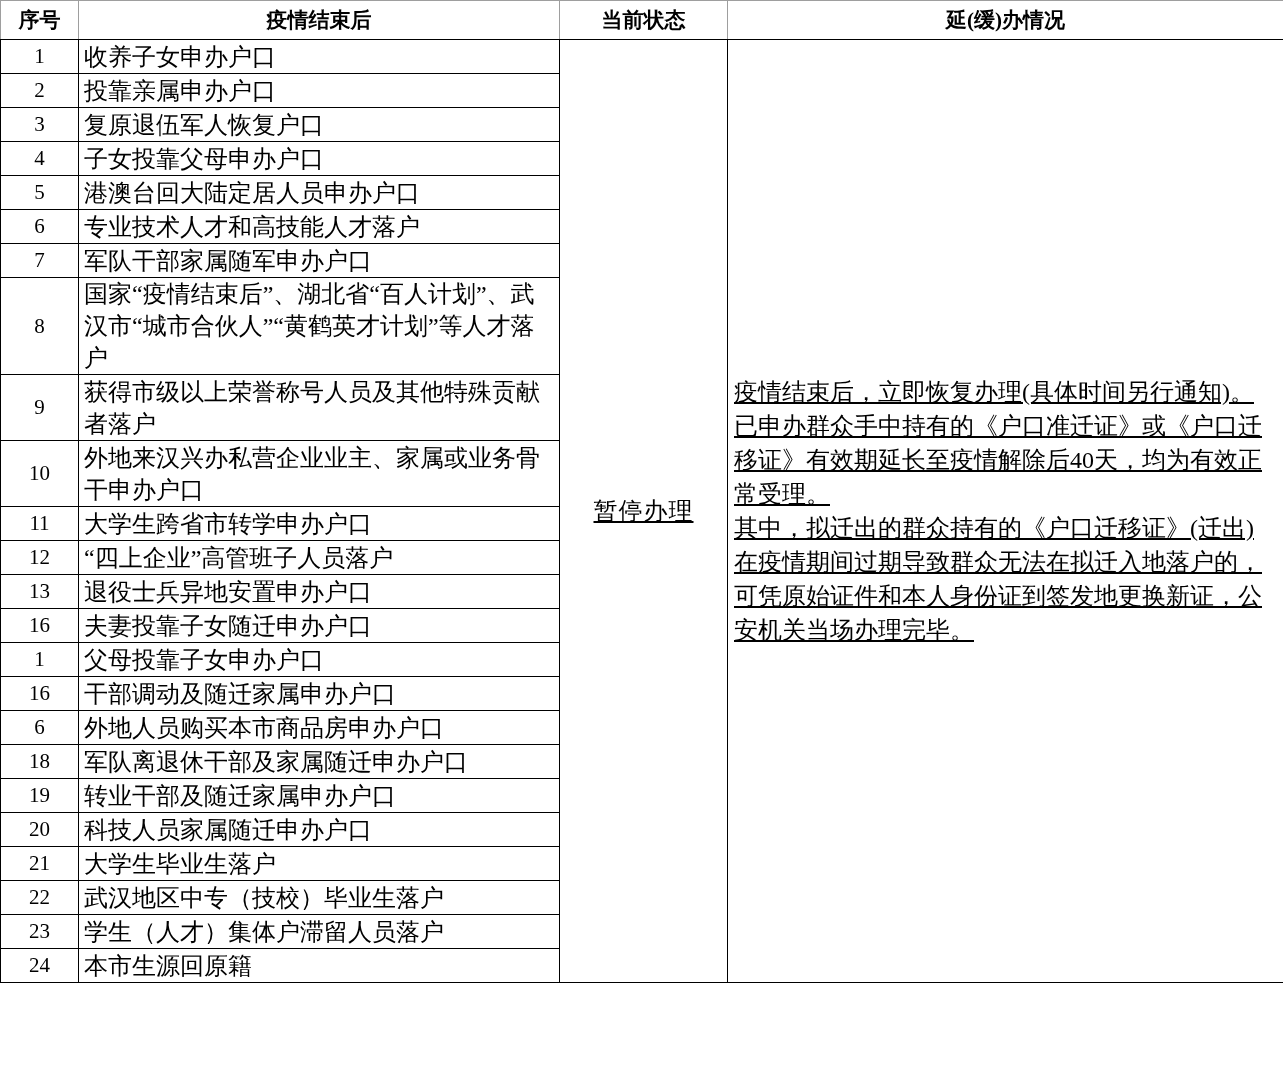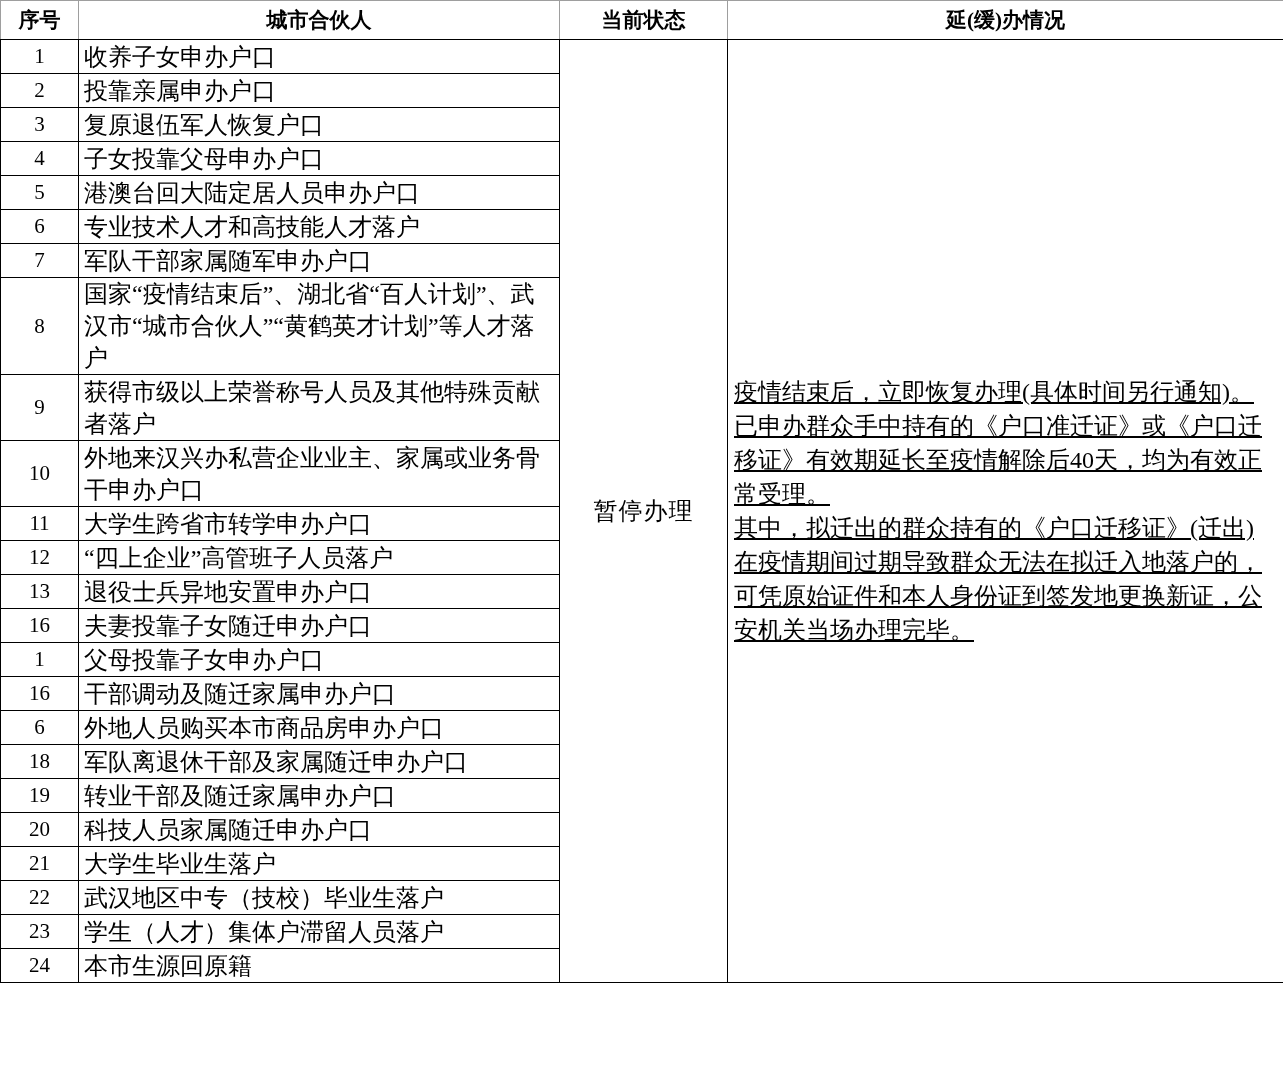--- a/index.html
+++ b/index.html
@@ -45,21 +45,21 @@
     font-size:21px;
   }
   td.name{
     vertical-align:middle;
     font-size:24px;line-height:32px;
     padding:0 5px;
   }
   td.name.left{text-align:left;}
   td.status{
     text-align:center;vertical-align:middle;
-    font-size:24px;letter-spacing:1px;
+    font-size:24px;letter-spacing:1px;text-decoration:underline;
   }
   td.remark{
     vertical-align:middle;
     font-size:24px;line-height:34px;
     padding:0 6px;text-align:left;
   }
   td.remark div{margin:0;text-decoration:underline;}
 </style>
 </head>
 <body>
@@ -69,21 +69,21 @@
   <table class="grid">
     <colgroup>
       <col style="width:78px">
       <col style="width:481px">
       <col style="width:168px">
       <col style="width:556px">
     </colgroup>
     <thead>
       <tr>
         <th>序号</th>
-        <th>城市合伙人</th>
+        <th>疫情结束后</th>
         <th>当前状态</th>
         <th>延(缓)办情况</th>
       </tr>
     </thead>
     <tbody>
         <tr>
           <td class="no">1</td>
           <td class="name">收养子女申办户口</td>
           <td rowspan="24" class="status">暂停办理</td>
           <td rowspan="24" class="remark">

